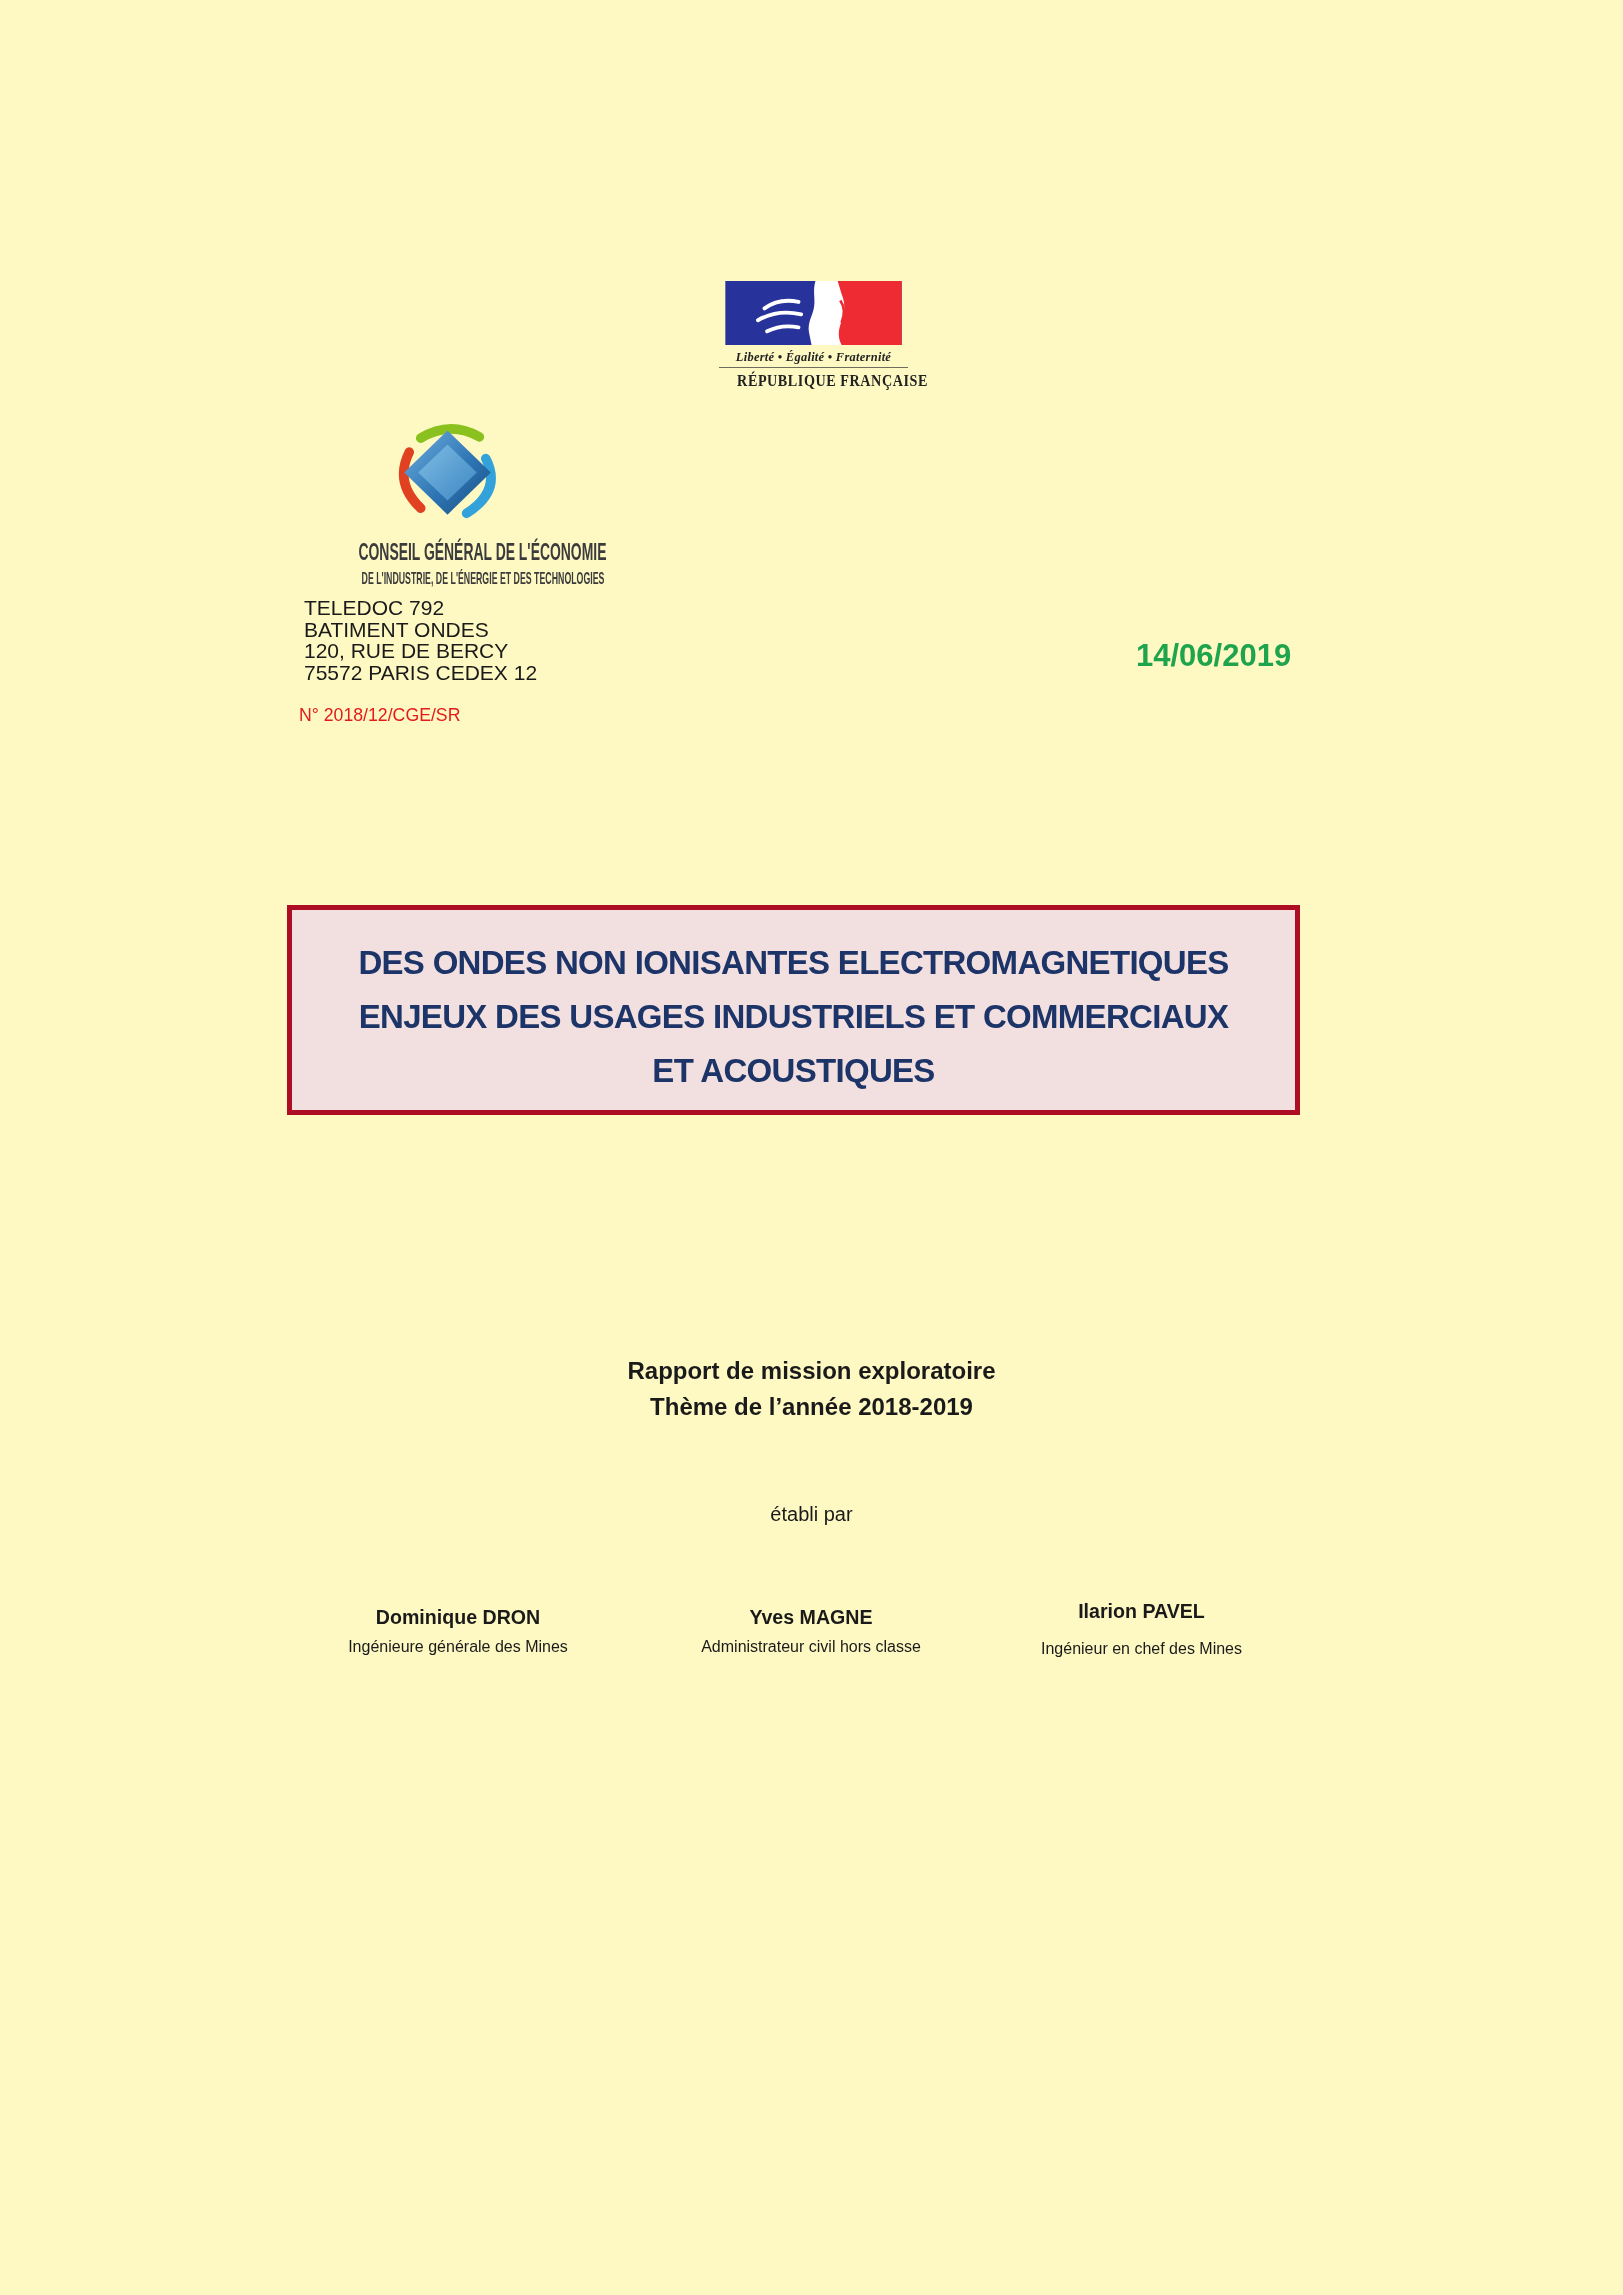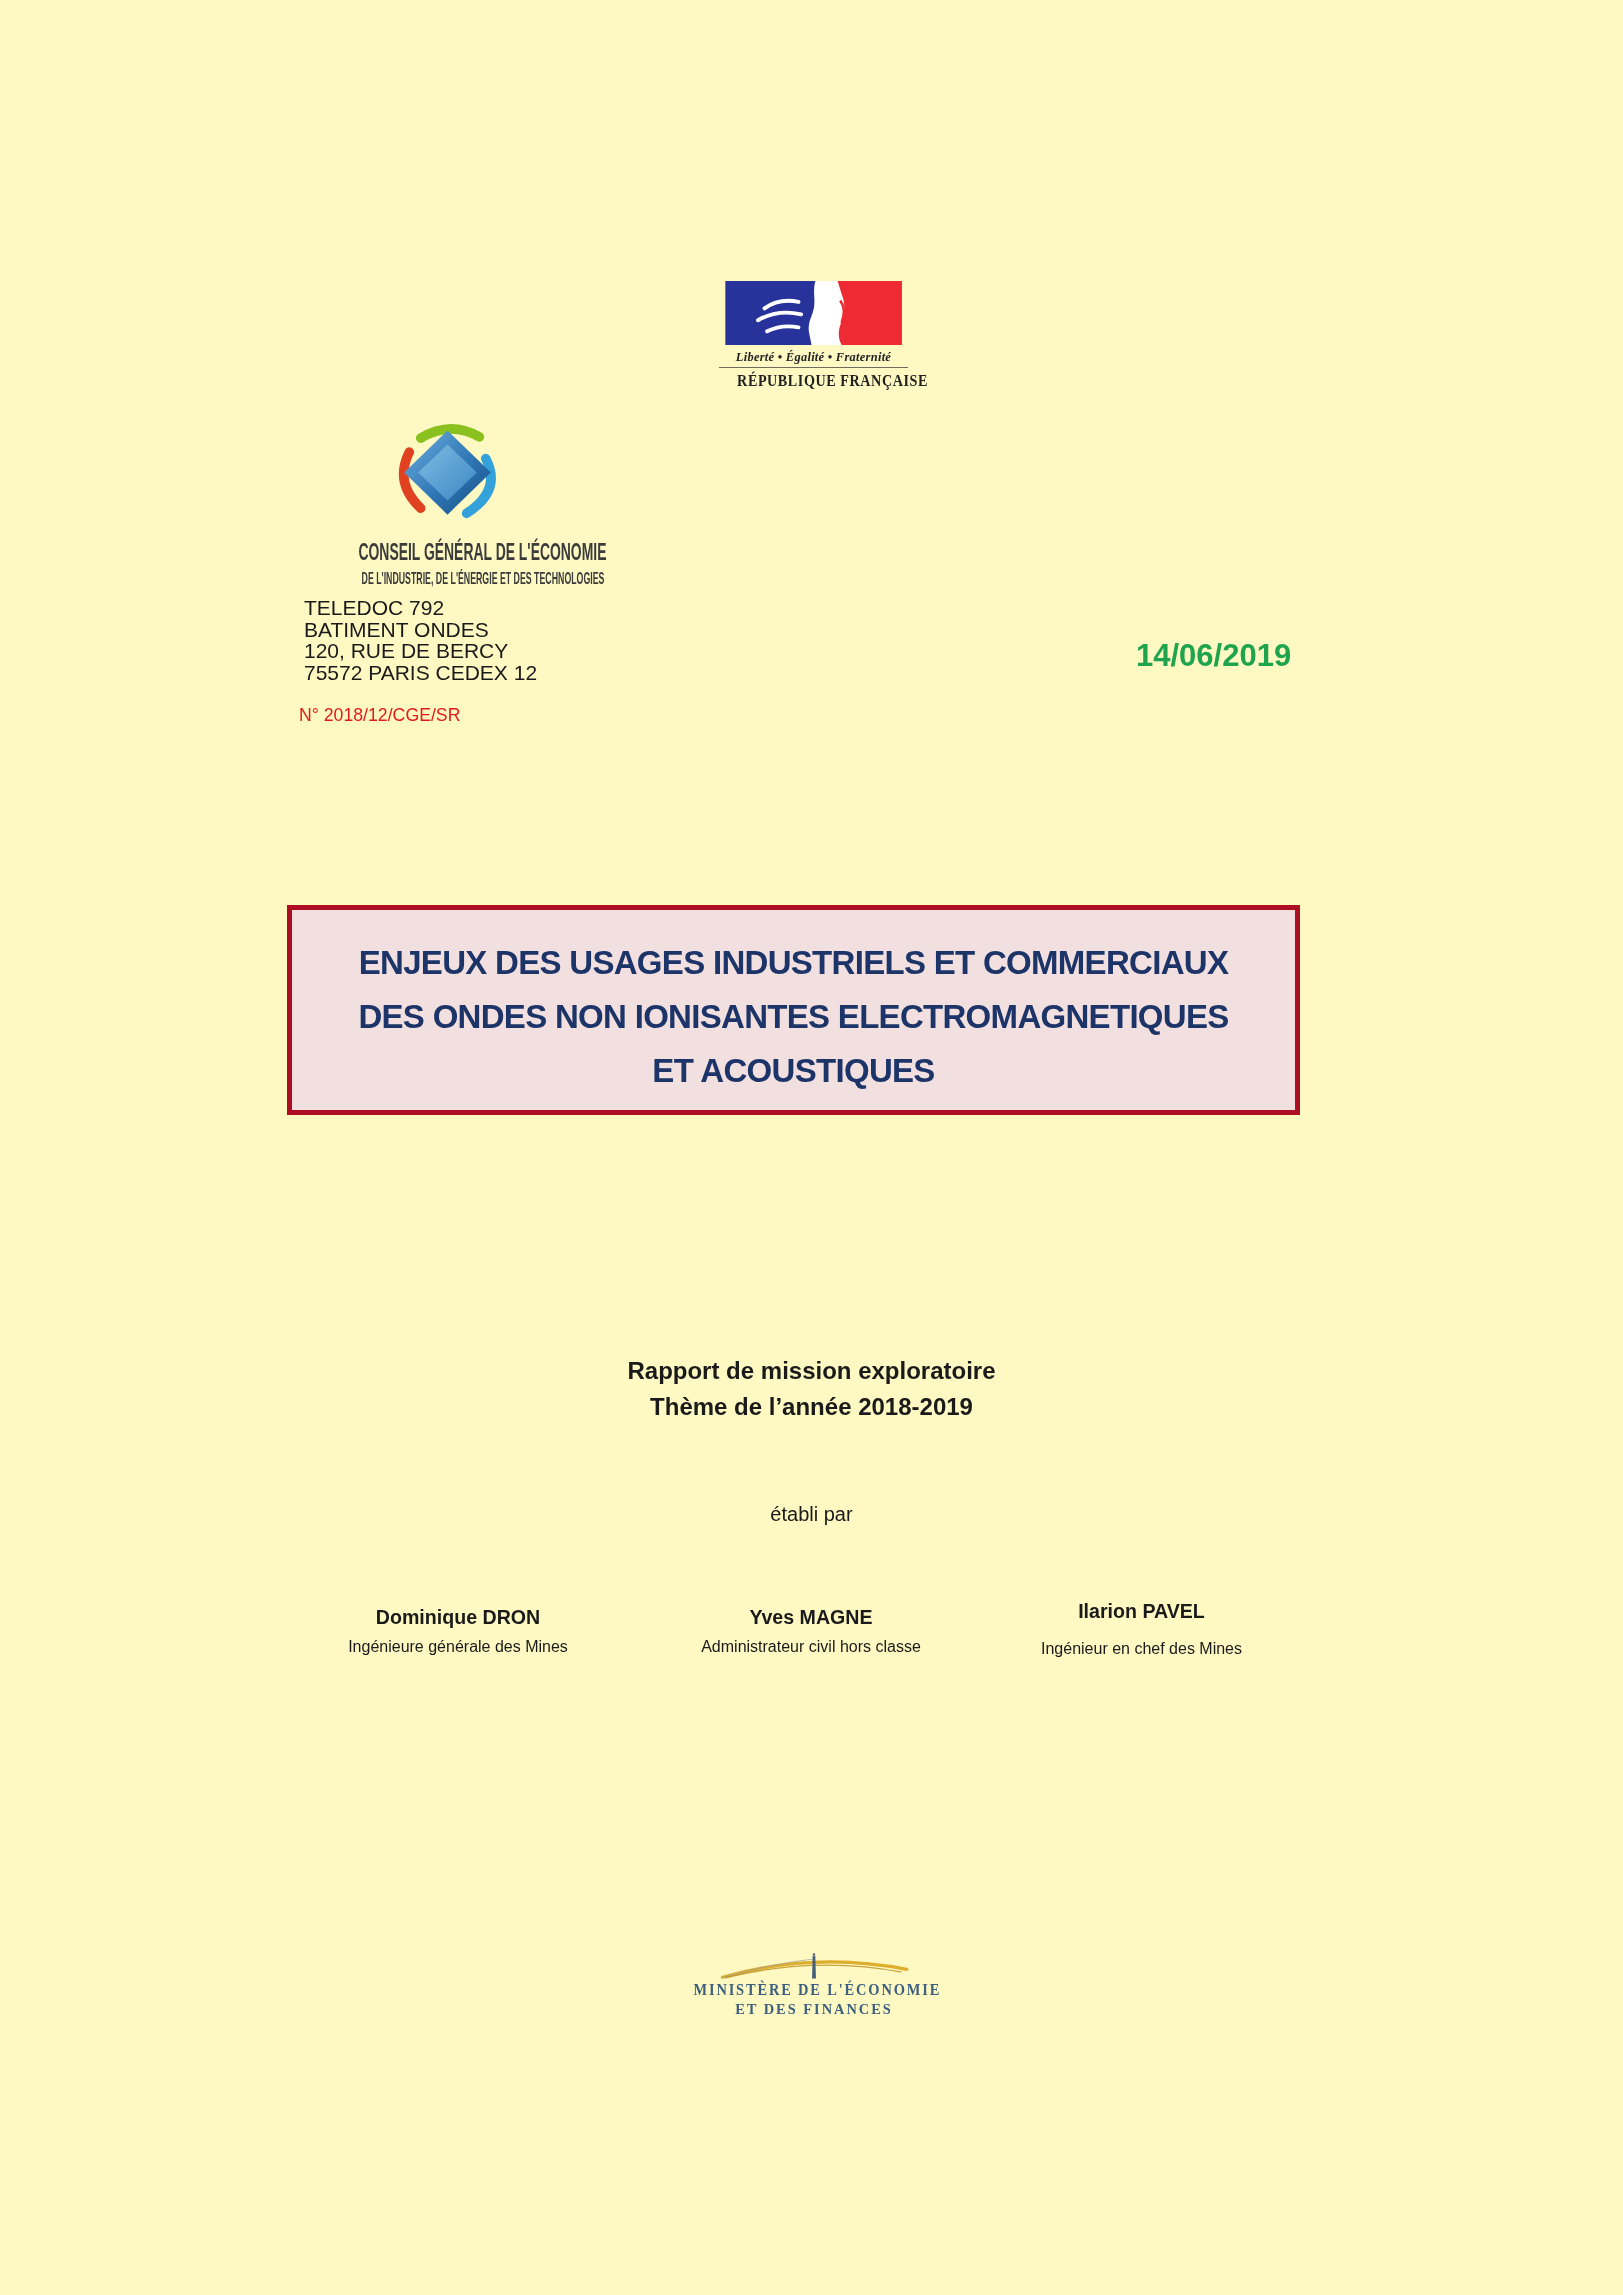--- a/index.html
+++ b/index.html
@@ -124,22 +124,22 @@
     <div>BATIMENT ONDES</div>
     <div>120, RUE DE BERCY</div>
     <div>75572 PARIS CEDEX 12</div>
   </div>
 
   <div class="date">14/06/2019</div>
 
   <div class="ref">N° 2018/12/CGE/SR</div>
 
   <div class="title-box">
+    <div class="t-line">DES ONDES NON IONISANTES ELECTROMAGNETIQUES</div>
     <div class="t-line">ENJEUX DES USAGES INDUSTRIELS ET COMMERCIAUX</div>
-    <div class="t-line">DES ONDES NON IONISANTES ELECTROMAGNETIQUES</div>
     <div class="t-line">ET ACOUSTIQUES</div>
   </div>
 
   <div class="subtitle">
     <div>Rapport de mission exploratoire</div>
     <div>Thème de l’année 2018-2019</div>
   </div>
 
   <div class="byline">établi par</div>
 
@@ -149,26 +149,15 @@
   </div>
   <div class="author-col col2">
     <div class="author-name">Yves MAGNE</div>
     <div class="author-role">Administrateur civil hors classe</div>
   </div>
   <div class="author-col col3">
     <div class="author-name">Ilarion PAVEL</div>
     <div class="author-role">Ingénieur en chef des Mines</div>
   </div>
 
-  <div class="ministry">
-    <svg width="196" height="29" viewBox="0 0 300 44">
-      <path d="M10,40 Q150,0 292,28" stroke="#dfae2c" stroke-width="5" fill="none" stroke-linecap="round"></path>
-      <path d="M14,41 Q150,7 284,32" stroke="#b98f1c" stroke-width="2" fill="none" opacity="0.8"></path>
-      <path d="M10,40 Q80,20 150,12" stroke="#9aa0a6" stroke-width="1.5" fill="none" opacity="0.7"></path>
-      <polygon points="148,7 152,7 153,42 147,42" fill="#44607a"></polygon>
-      <circle cx="150" cy="5" r="1.8" fill="#44607a"></circle>
-    </svg>
-    <div class="m1">MINISTÈRE DE L'ÉCONOMIE</div>
-    <div class="m2">ET DES FINANCES</div>
-  </div>
 
 </div>
 
 
 </body></html>

